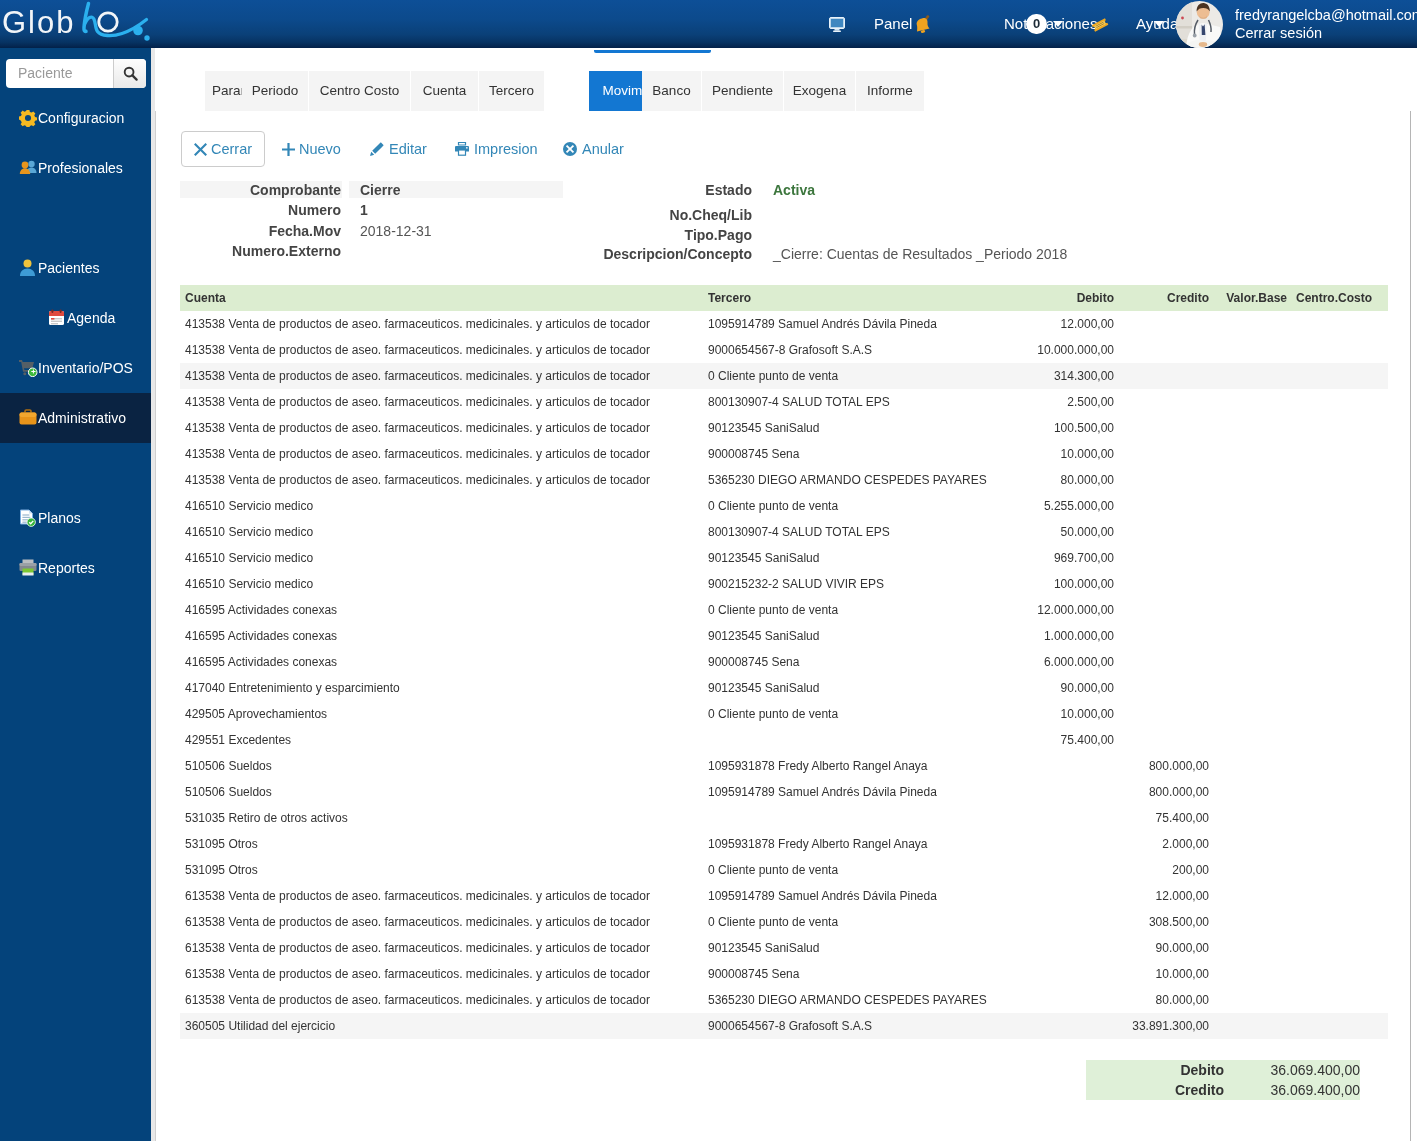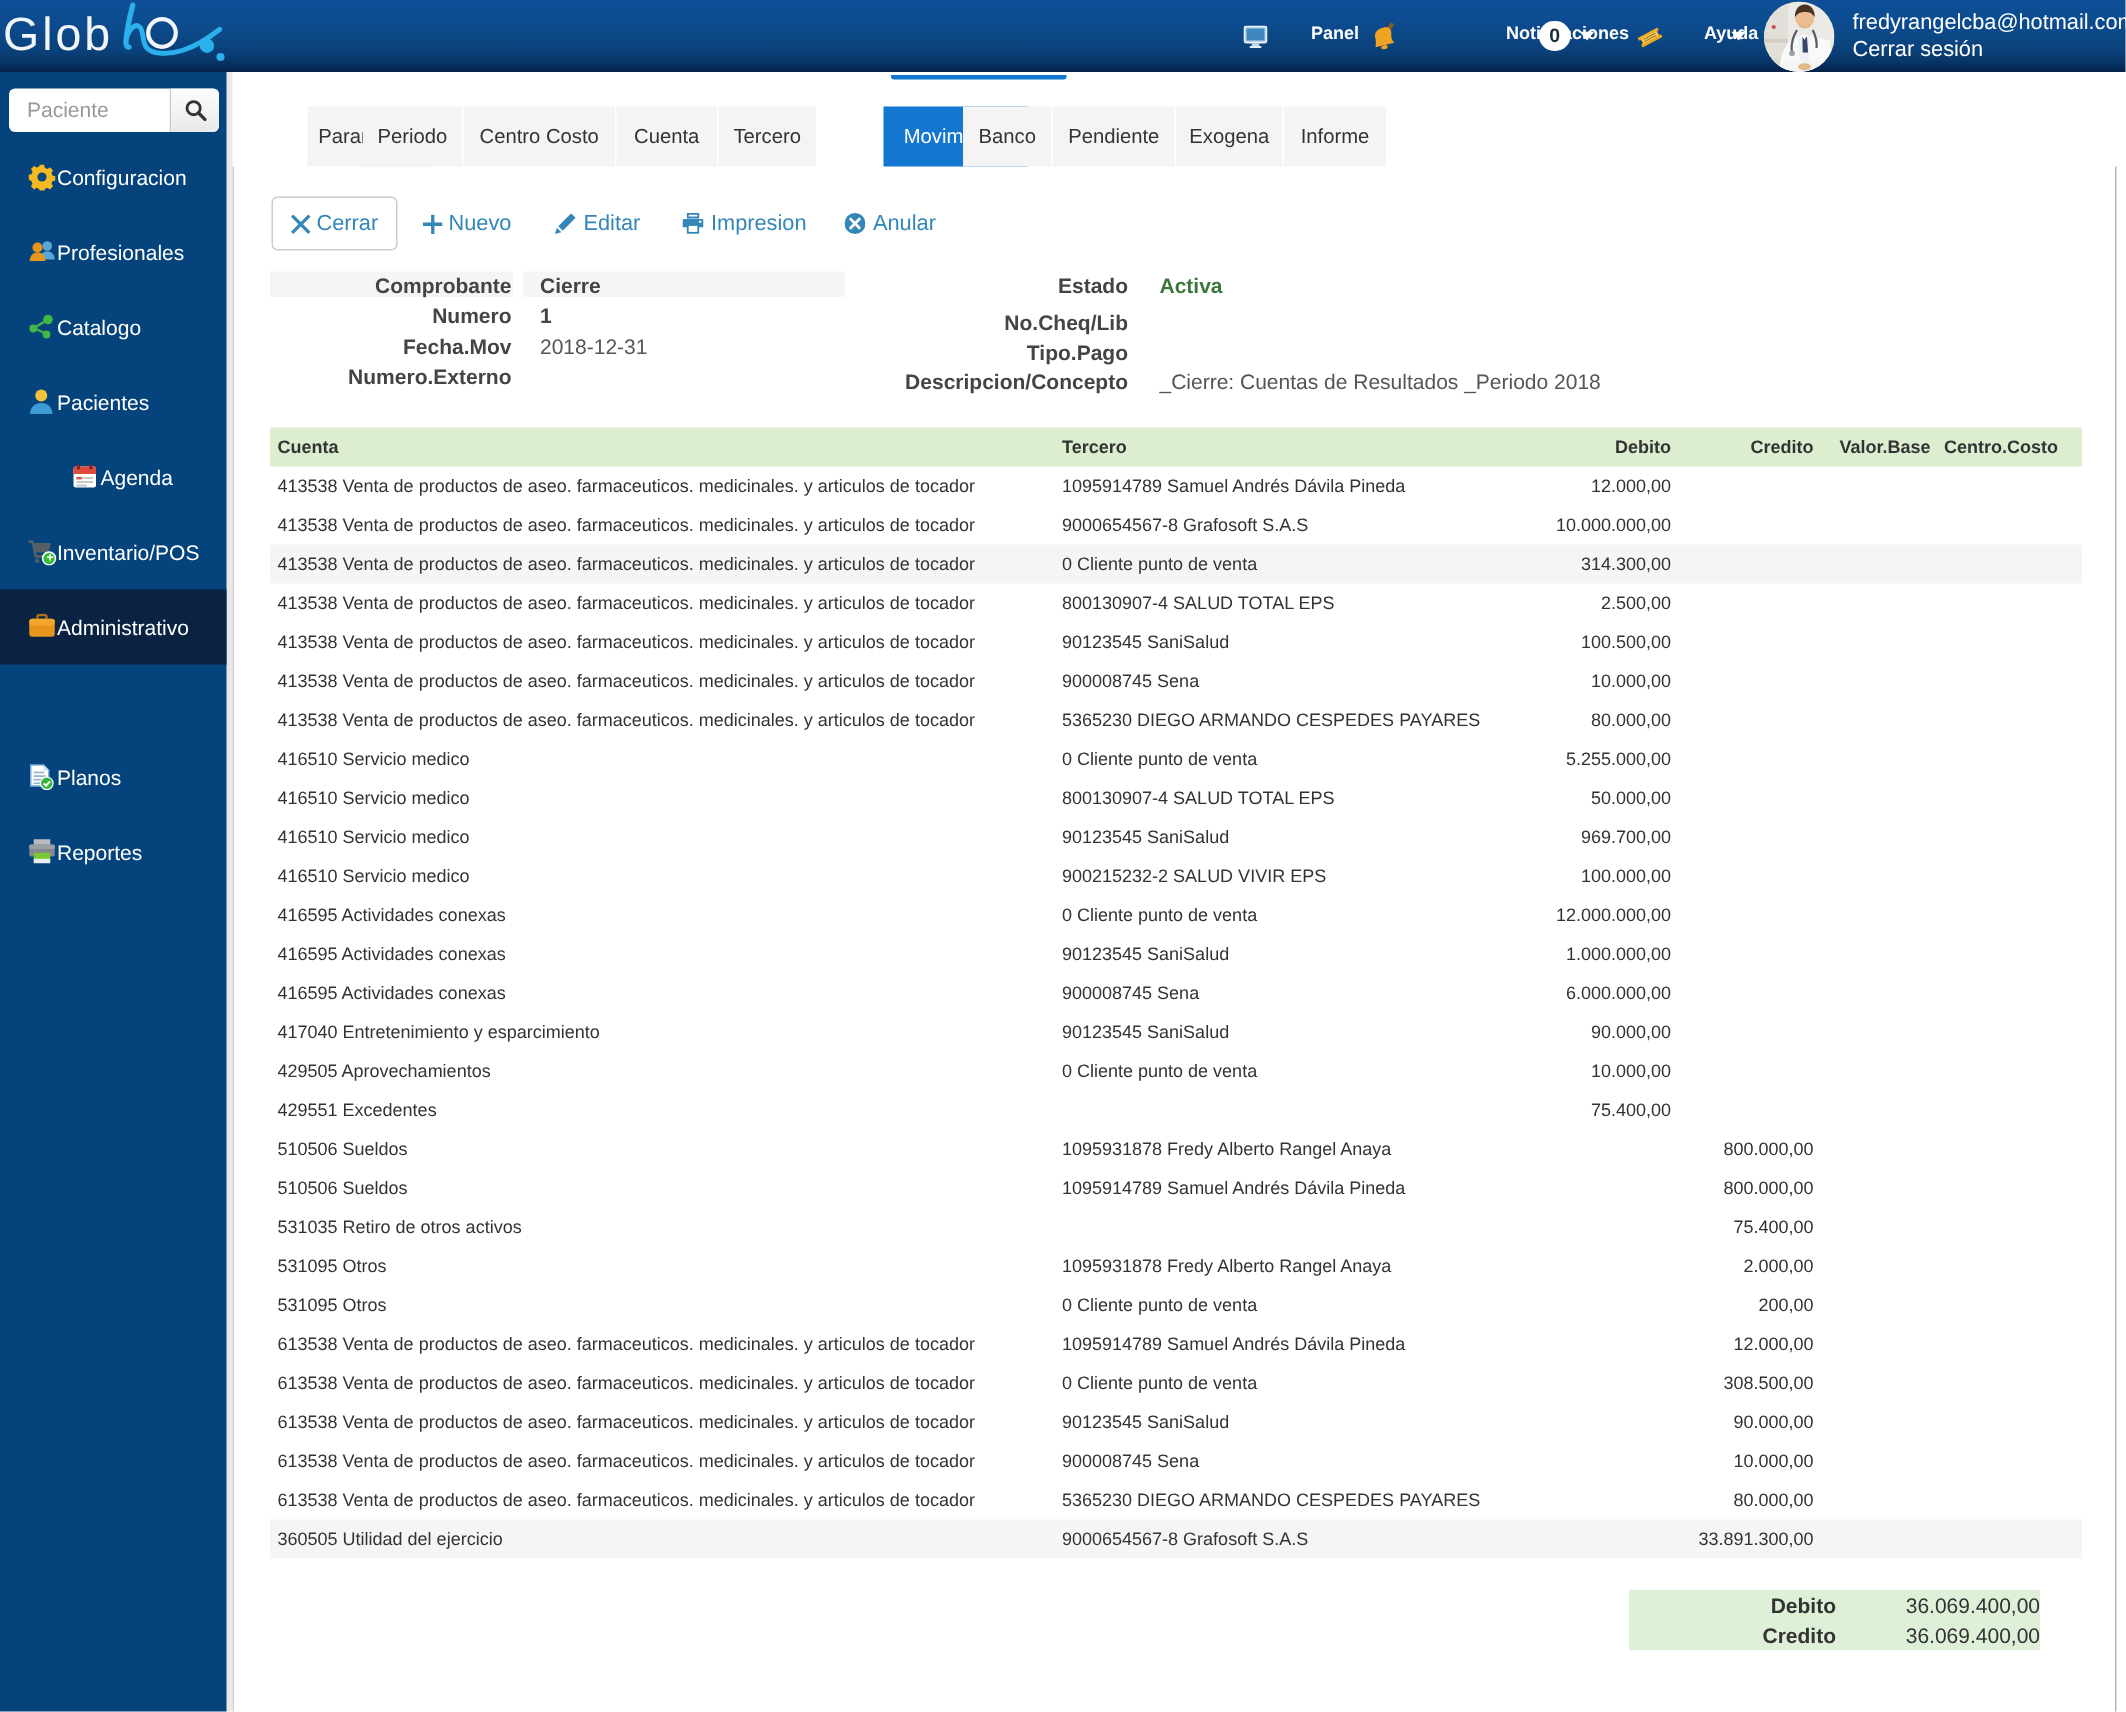--- a/index.html
+++ b/index.html
@@ -1,20 +1,20 @@
 <!DOCTYPE html>
 <html><head>
 <meta charset="utf-8">
 <style>
   * { margin:0; padding:0; box-sizing:border-box; }
   html,body { width:1417px; height:1141px; background:#fff; font-family:"Liberation Sans", sans-serif; overflow:hidden; }
   
   #header { position:absolute; left:0; top:0; width:1417px; height:48px;
     background:linear-gradient(180deg,#0d4f97 0%,#0c4a8c 40%,#0a4078 72%,#073363 88%,#032149 100%); }
-  .hitem { color:#fff; font-size:12px; font-weight:700;padding-left:24px; }
+  .hitem { color:#fff; font-size:15px; font-weight:400;padding-left:24px; }
   
   #sidebar { position:absolute; left:0; top:48px; width:155px; height:1093px; background:#04437b; background-clip:content-box; border-right:4px solid #e8e8e8; box-sizing:border-box; }
   .menuitem { position:absolute; left:0; width:159px; height:50px; color:#fff; font-size:14px; }
   .menuitem .mico { position:absolute; left:19px; top:50%; margin-top:-9px; width:17px; height:17px; }
   .menuitem .mtxt { position:absolute; left:38px; top:50%; transform:translateY(-50%); white-space:nowrap; }
   .active-item { position:absolute; left:0; width:151px; height:50px; background:#0a2342; }
   
   #whitestrip { position:absolute; left:155px; top:48px; width:1262px; height:23px; background:#fff; }
   #minibar { position:absolute; left:594px; top:49.5px; width:117px; height:3.2px; background:#1377d2; border-radius:0 0 2px 2px; }
   #tabs { position:absolute; left:157px; top:71px; height:40px; }
@@ -143,32 +143,20 @@
     </div>
   <div class="menuitem" style="top:95px;">
       <span class="mico"><svg width="19" height="17" viewBox="0 0 19 17">
           <circle cx="12.5" cy="5" r="3.2" fill="#5aa7d6"></circle>
           <path fill="#5aa7d6" d="M7.5 14c0-3.3 2.2-5.5 5-5.5s5 2.2 5 5.5z"></path>
           <circle cx="6" cy="6" r="3.4" fill="#e8951d"></circle>
           <path fill="#e8951d" d="M.8 15c0-3.5 2.3-5.8 5.2-5.8s5.2 2.3 5.2 5.8z"></path>
         </svg></span>
       <span class="mtxt">Profesionales</span>
     </div>
-  <div class="menuitem" style="top:145px;">
-      <span class="mico"><svg width="17" height="17" viewBox="0 0 17 17">
-          <g stroke="#43b649" stroke-width="1.6">
-            <line x1="4" y1="9.5" x2="12" y2="4.5"></line>
-            <line x1="4" y1="10" x2="12" y2="13.5"></line>
-          </g>
-          <circle cx="3.2" cy="10" r="2.6" fill="#43b649"></circle>
-          <circle cx="13" cy="4" r="3.2" fill="#43b649"></circle>
-          <circle cx="12" cy="14" r="2.6" fill="#43b649"></circle>
-        </svg></span>
-      <span class="mtxt">Catalogo</span>
-    </div>
   <div class="menuitem" style="top:195px;">
       <span class="mico"><svg width="17" height="18" viewBox="0 0 17 18">
           <circle cx="8.5" cy="4.6" r="4" fill="#f0c33c"></circle>
           <path fill="#3e9bd5" d="M1 17c0-4.6 3.2-7.4 7.5-7.4S16 12.4 16 17z"></path>
         </svg></span>
       <span class="mtxt">Pacientes</span>
     </div>
   <div class="menuitem" style="top:245px;margin-left:29px;">
       <span class="mico"><svg width="17" height="17" viewBox="0 0 17 17">
           <rect x="1" y="2" width="15" height="14" rx="1.5" fill="#fff"></rect>

